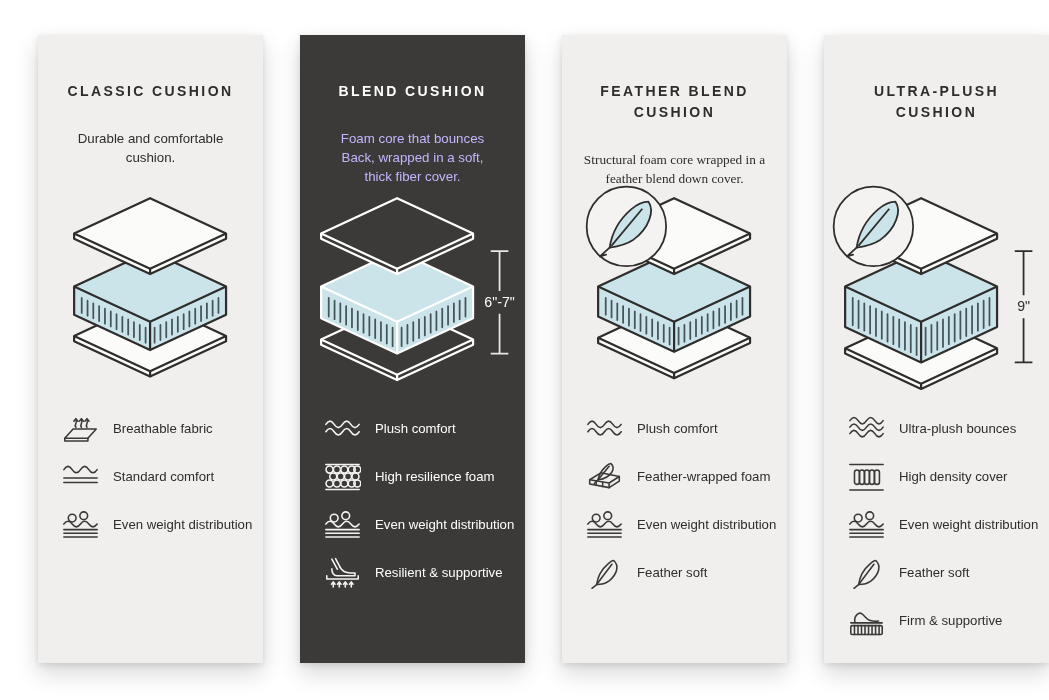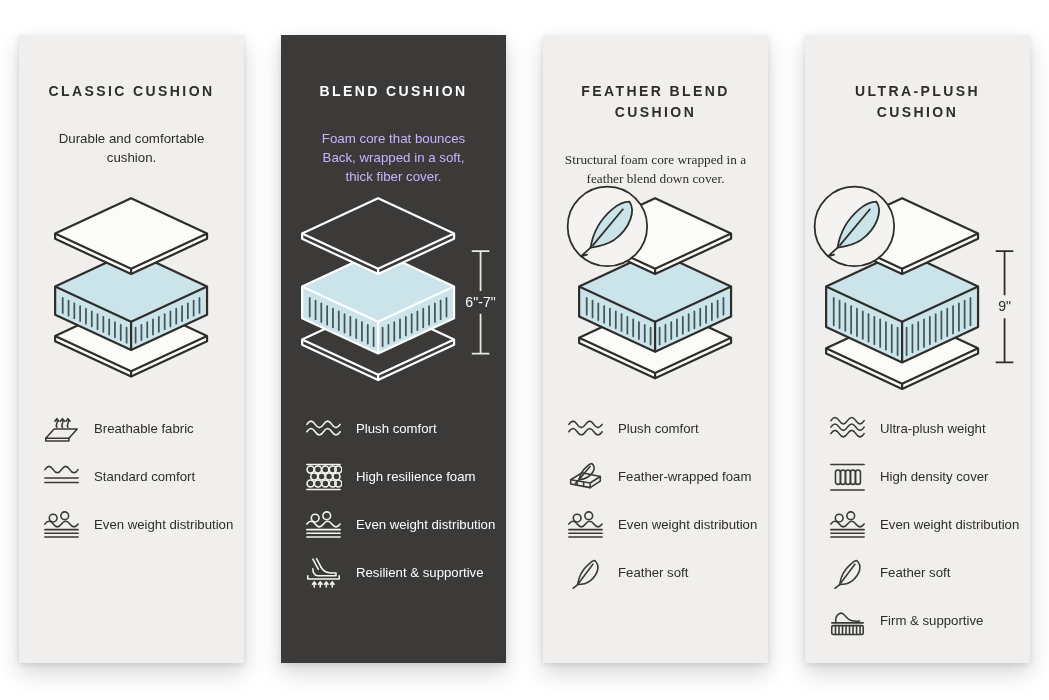--- a/index.html
+++ b/index.html
@@ -1,21 +1,21 @@
 <!DOCTYPE html>
 <html><head>
 <meta charset="utf-8">
 <style>
   html,body{margin:0;padding:0;}
   body{
     width:1049px;height:700px;background:#ffffff;overflow:hidden;
     font-family:"Liberation Sans", sans-serif;
     -webkit-font-smoothing:antialiased;
   }
-  .board{display:flex;gap:37px;justify-content:center;padding-top:35px;}
+  .board{display:flex;gap:37px;justify-content:flex-end;padding-top:35px;}
   .card{
     width:225px;height:628px;box-sizing:border-box;position:relative;
     padding:46px 14px 0;flex:0 0 auto;
     box-shadow:0 10px 22px rgba(0,0,0,.16), 0 2px 6px rgba(0,0,0,.10);
   }
   .card.light{background:#f0efed;color:#2e2d2b;}
   .card.dark{background:#3b3a38;color:#ffffff;}
   .card-title{
     margin:0;font-size:14px;font-weight:bold;letter-spacing:2.4px;
     text-align:center;line-height:1.5;
@@ -296,21 +296,21 @@
       </div>
       <div class="features">
         <div class="feature">
           <span class="ficon">
             <svg viewBox="0 0 40 34" fill="none" stroke="currentColor" stroke-width="1.7" stroke-linecap="round" stroke-linejoin="round">
               <path d="M2,8 q4.5,-7 9,0 t9,0 t9,0 t9,0"></path>
               <path d="M2,15 q4.5,-7 9,0 t9,0 t9,0 t9,0"></path>
               <path d="M2,22 q4.5,-7 9,0 t9,0 t9,0 t9,0"></path>
             </svg>
           </span>
-          <span class="flabel">Ultra-plush weight</span>
+          <span class="flabel">Ultra-plush bounces</span>
         </div>
         <div class="feature">
           <span class="ficon">
             <svg viewBox="0 0 40 34" fill="none" stroke="currentColor" stroke-width="1.7" stroke-linecap="round" stroke-linejoin="round">
               <path d="M2,3.5 L38,3.5 M2,31 L38,31"></path>
               <rect x="7" y="9.5" width="5.4" height="15.5" rx="2.7"></rect>
               <rect x="12.4" y="9.5" width="5.4" height="15.5" rx="2.7"></rect>
               <rect x="17.8" y="9.5" width="5.4" height="15.5" rx="2.7"></rect>
               <rect x="23.200000000000003" y="9.5" width="5.4" height="15.5" rx="2.7"></rect>
               <rect x="28.6" y="9.5" width="5.4" height="15.5" rx="2.7"></rect>

